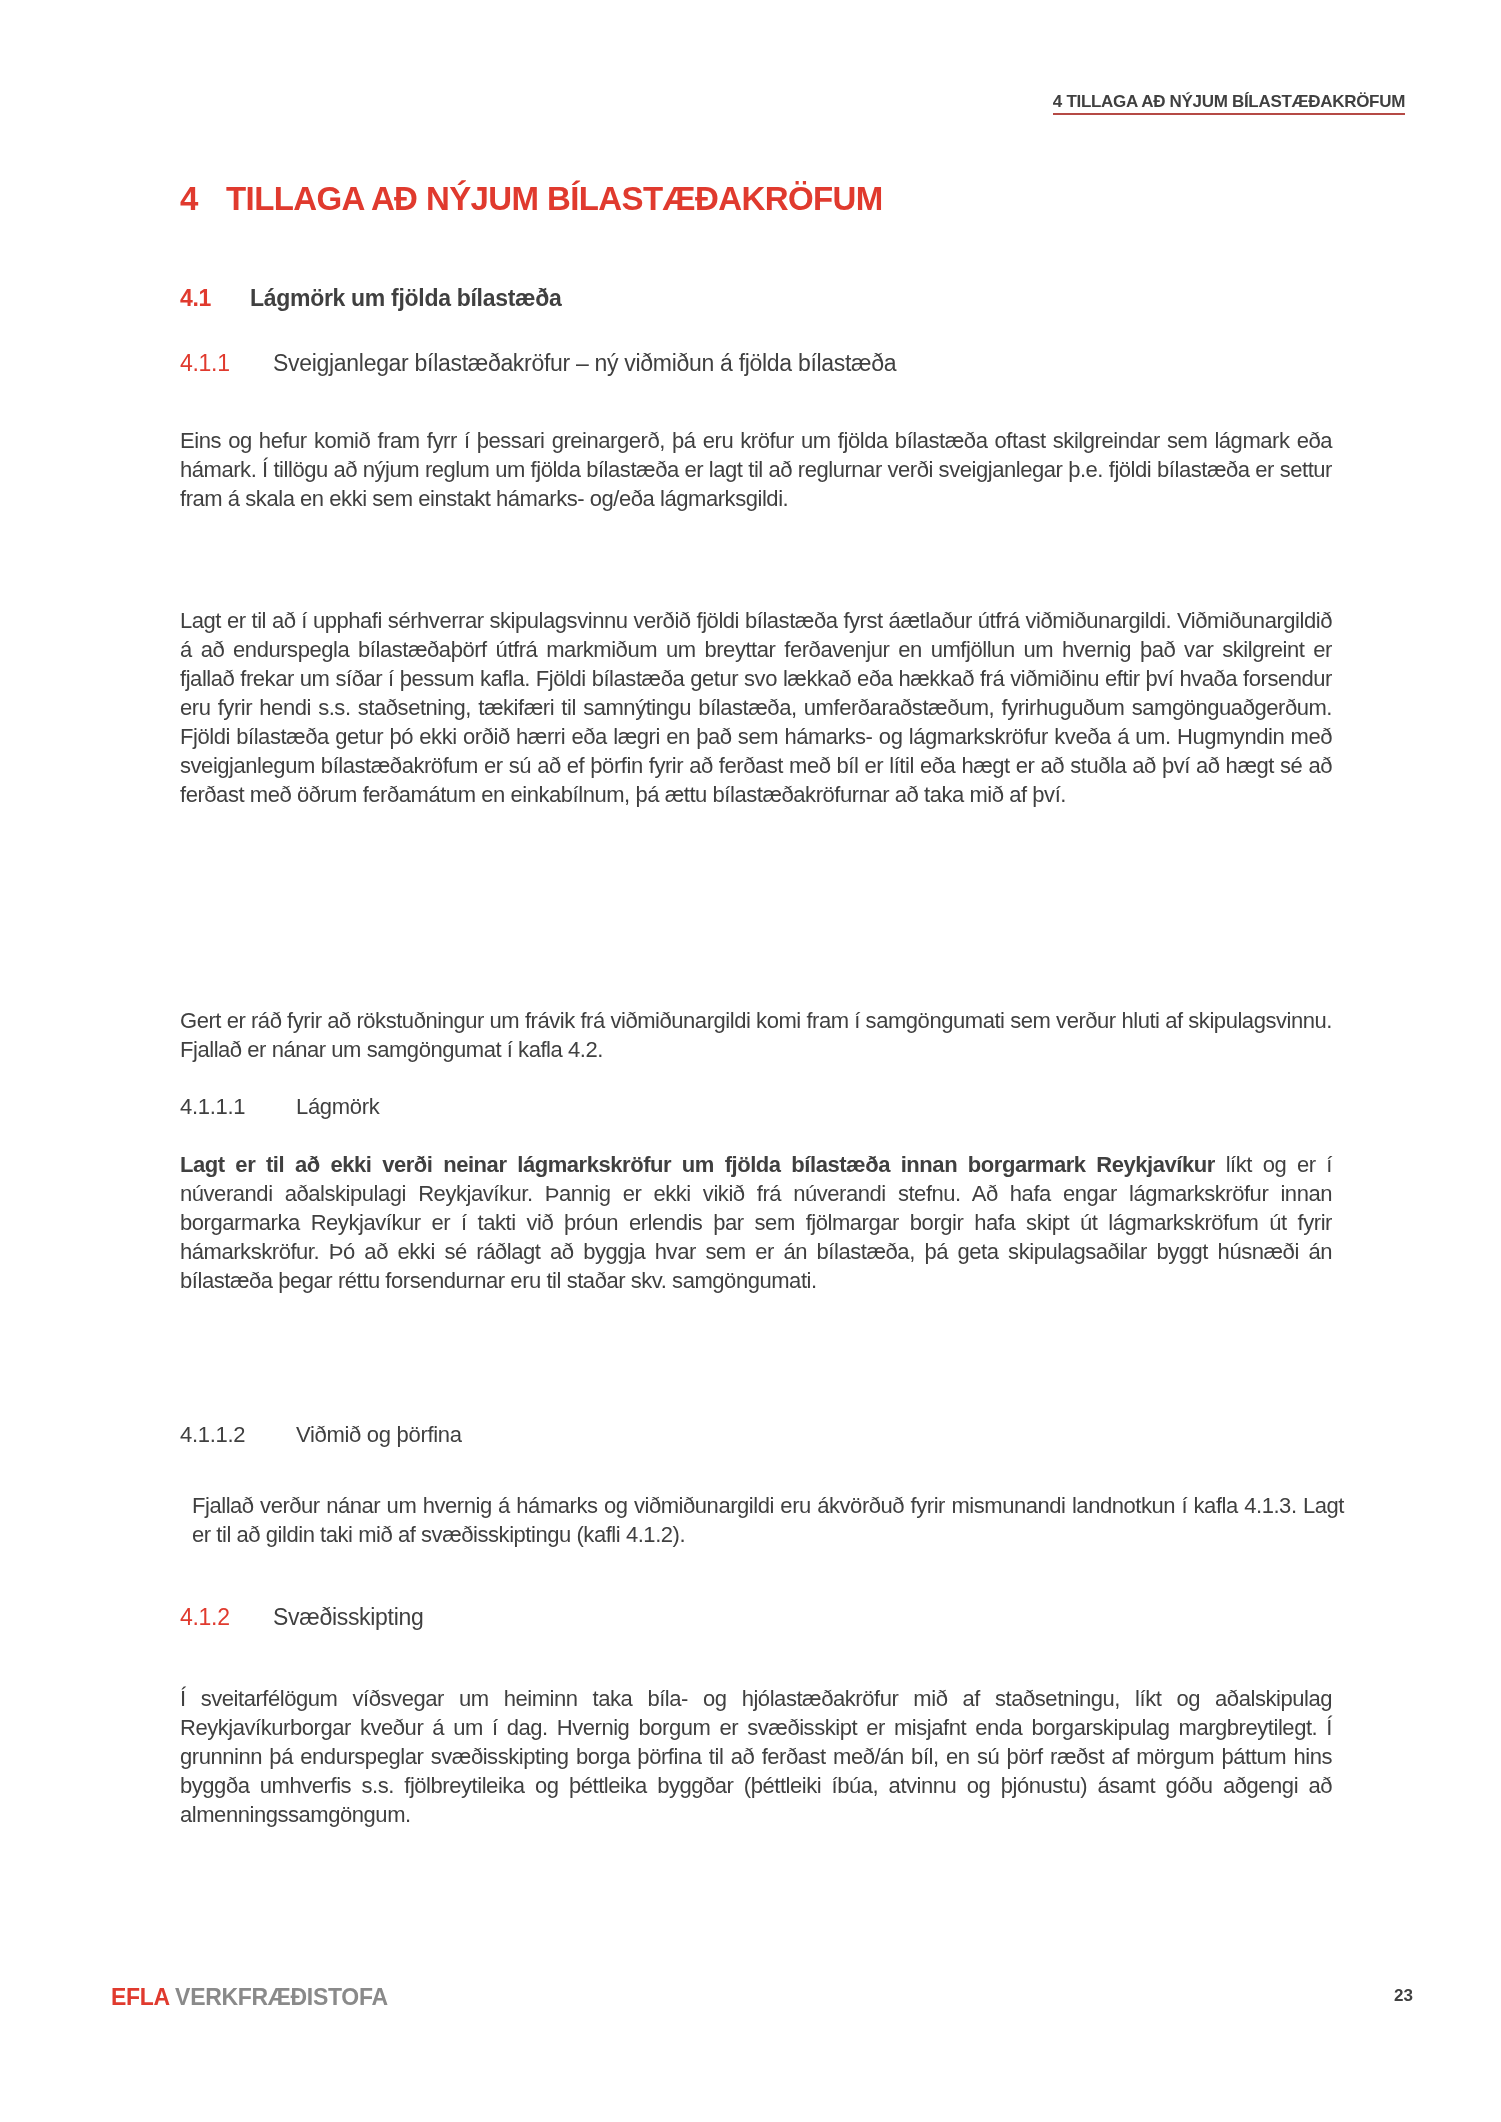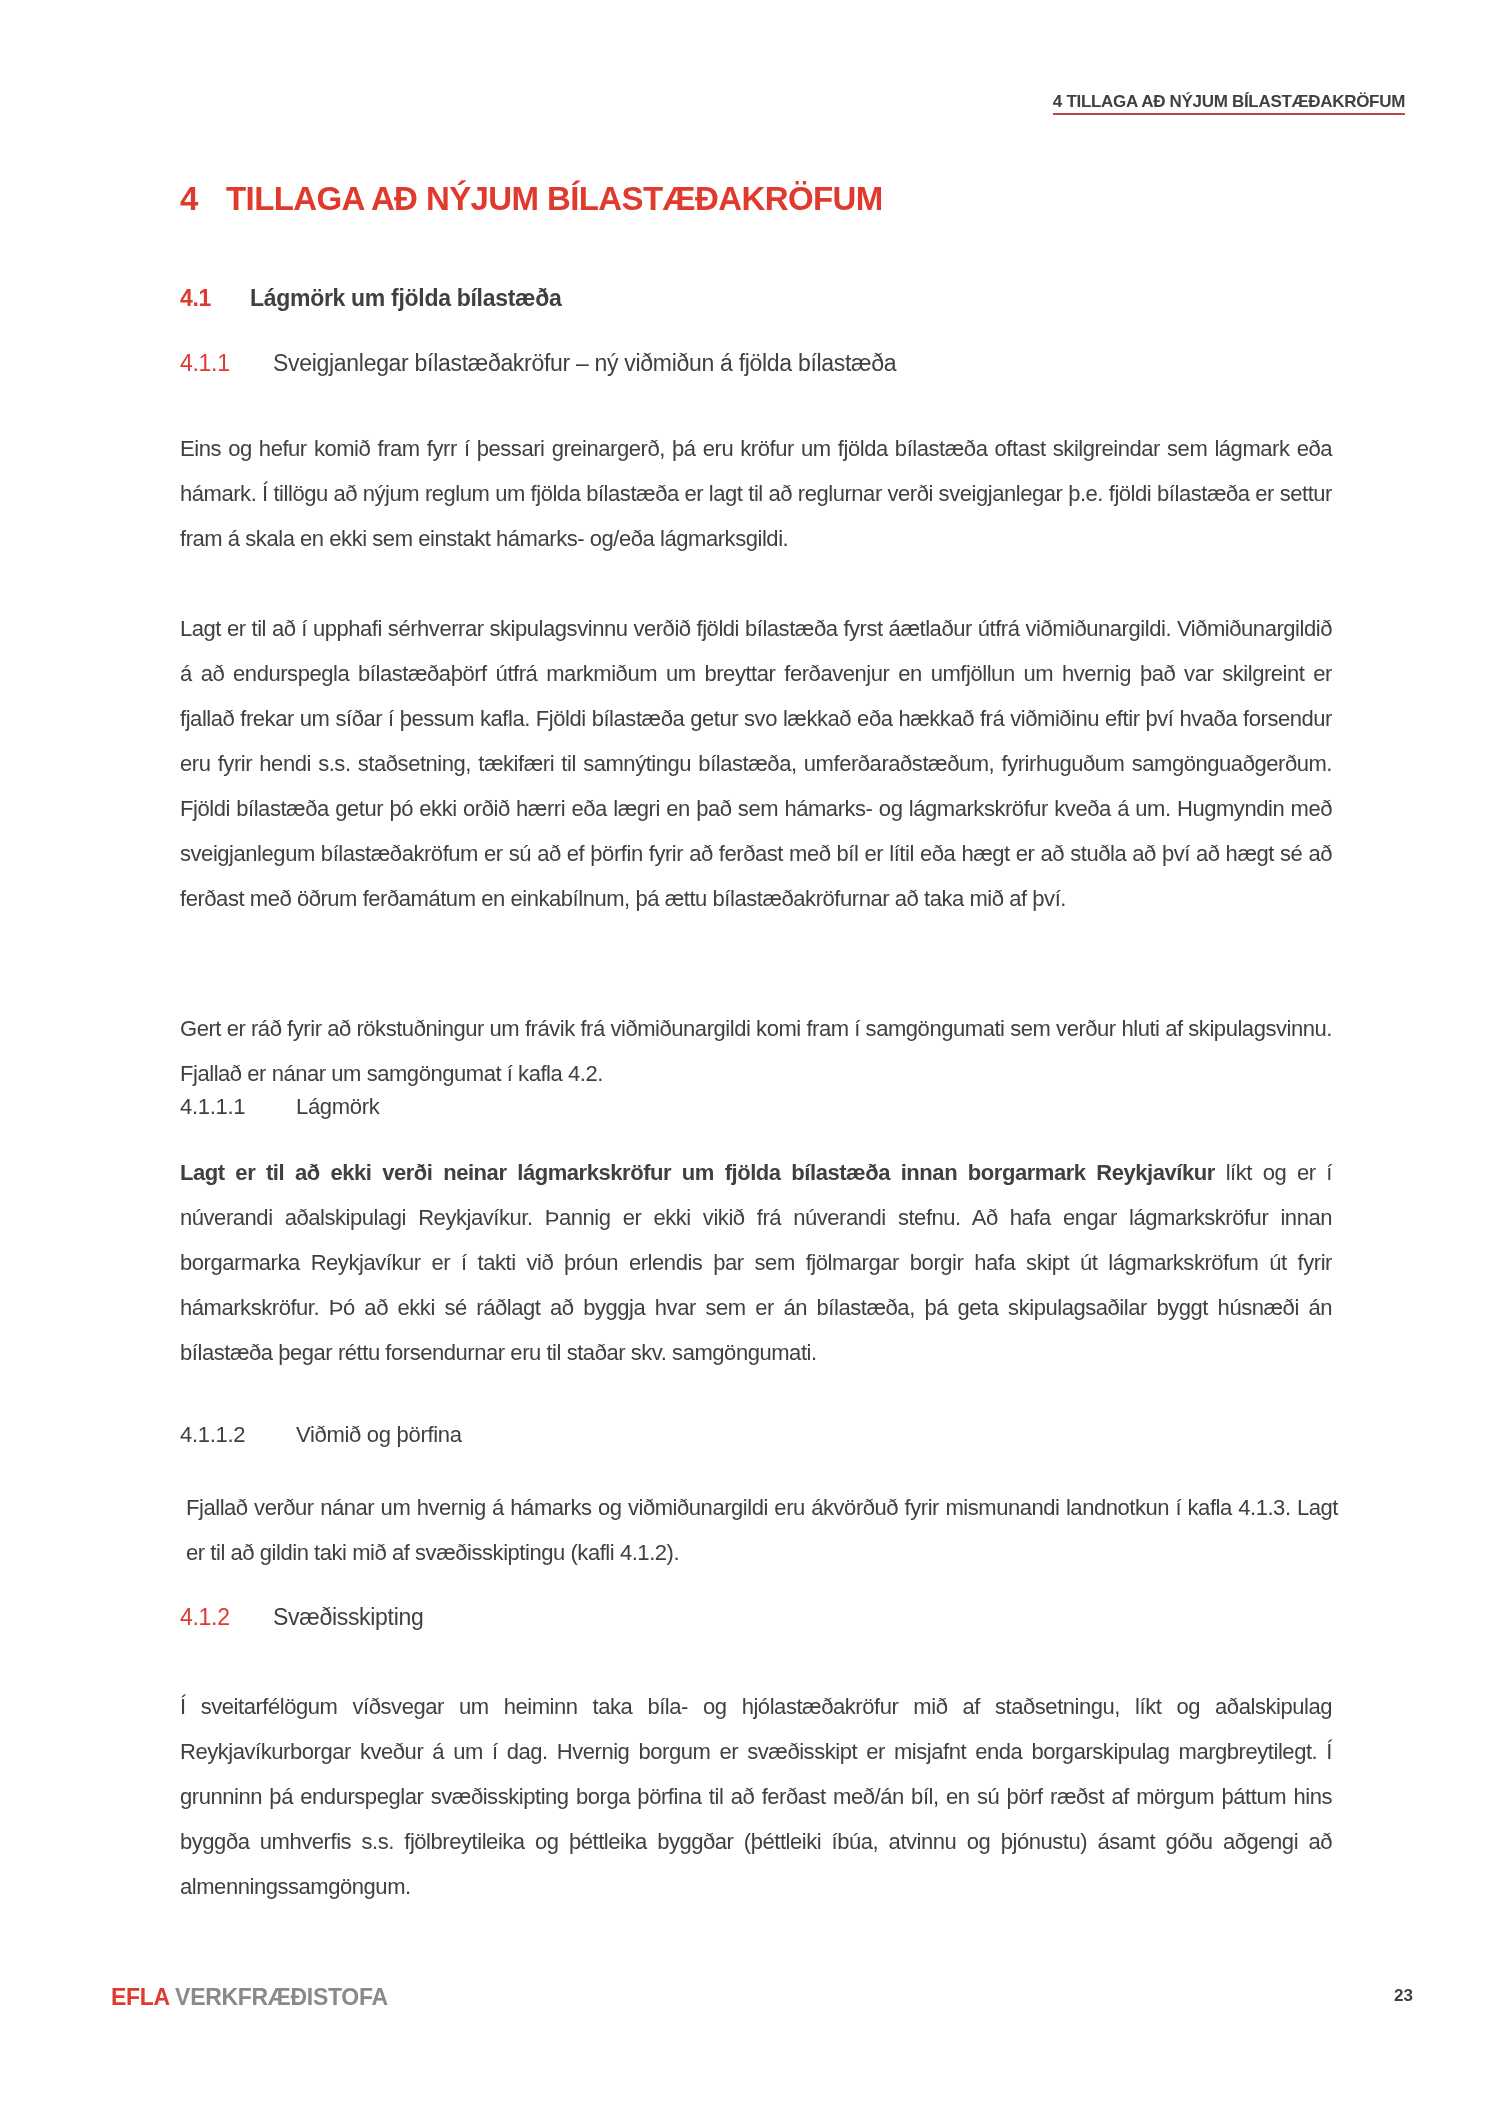--- a/index.html
+++ b/index.html
@@ -28,21 +28,21 @@
     .h3 {
       position: absolute; left: 0; font-size: 23px; color: #404040; white-space: nowrap; letter-spacing: -0.3px;
     }
     .h3 .num { display: inline-block; width: 93px; color: #e03a2e; }
     .h4 {
       position: absolute; left: 0; font-size: 22px; color: #404040; white-space: nowrap; letter-spacing: -0.3px;
     }
     .h4 .num { display: inline-block; width: 116px; }
     .para {
       position: absolute; left: 0; width: 1152px;
-      font-size: 22px; line-height: 45px; text-align: justify; color: #404040;
+      font-size: 22px; line-height: 29px; text-align: justify; color: #404040;
       letter-spacing: -0.45px;
     }
     .para b { font-weight: bold; }
     .footer-logo {
       position: absolute; left: 111px; top: 1984px;
       font-size: 23px; white-space: nowrap; letter-spacing: -0.3px;
     }
     .footer-logo .brand { color: #e03a2e; font-weight: bold; }
     .footer-logo .sub { color: #8a8a8a; font-weight: bold; }
     .page-number {
@@ -78,21 +78,21 @@
   <div class="h4" style="top:1094px;">
     <span class="num">4.1.1.1</span><span>Lágmörk</span>
   </div>
 
   <p class="para" style="top:1150px; margin:0;"><b>Lagt er til að ekki verði neinar lágmarkskröfur um fjölda bílastæða innan borgarmark Reykjavíkur</b><span> líkt og er í núverandi aðalskipulagi Reykjavíkur. Þannig er ekki vikið frá núverandi stefnu. Að hafa engar lágmarkskröfur innan borgarmarka Reykjavíkur er í takti við þróun erlendis þar sem fjölmargar borgir hafa skipt út lágmarkskröfum út fyrir hámarkskröfur. Þó að ekki sé ráðlagt að byggja hvar sem er án bílastæða, þá geta skipulagsaðilar byggt húsnæði án bílastæða þegar réttu forsendurnar eru til staðar skv. samgöngumati.</span></p>
 
   <div class="h4" style="top:1422px;">
     <span class="num">4.1.1.2</span><span>Viðmið og þörfina</span>
   </div>
 
-  <p class="para" style="top:1479px; margin:6px;">Fjallað verður nánar um hvernig á hámarks og viðmiðunargildi eru ákvörðuð fyrir mismunandi landnotkun í kafla 4.1.3. Lagt er til að gildin taki mið af svæðisskiptingu (kafli 4.1.2).</p>
+  <p class="para" style="top:1479px; margin:12px;">Fjallað verður nánar um hvernig á hámarks og viðmiðunargildi eru ákvörðuð fyrir mismunandi landnotkun í kafla 4.1.3. Lagt er til að gildin taki mið af svæðisskiptingu (kafli 4.1.2).</p>
 
   <div class="h3" style="top:1604px;">
     <span class="num">4.1.2</span><span>Svæðisskipting</span>
   </div>
 
   <p class="para" style="top:1684px; margin:0;">Í sveitarfélögum víðsvegar um heiminn taka bíla- og hjólastæðakröfur mið af staðsetningu, líkt og aðalskipulag Reykjavíkurborgar kveður á um í dag. Hvernig borgum er svæðisskipt er misjafnt enda borgarskipulag margbreytilegt. Í grunninn þá endurspeglar svæðisskipting borga þörfina til að ferðast með/án bíl, en sú þörf ræðst af mörgum þáttum hins byggða umhverfis s.s. fjölbreytileika og þéttleika byggðar (þéttleiki íbúa, atvinnu og þjónustu) ásamt góðu aðgengi að almenningssamgöngum.</p>
 </div>
 
 <div class="footer-logo">
   <span class="brand">EFLA</span><span class="sub"> VERKFRÆÐISTOFA</span>

